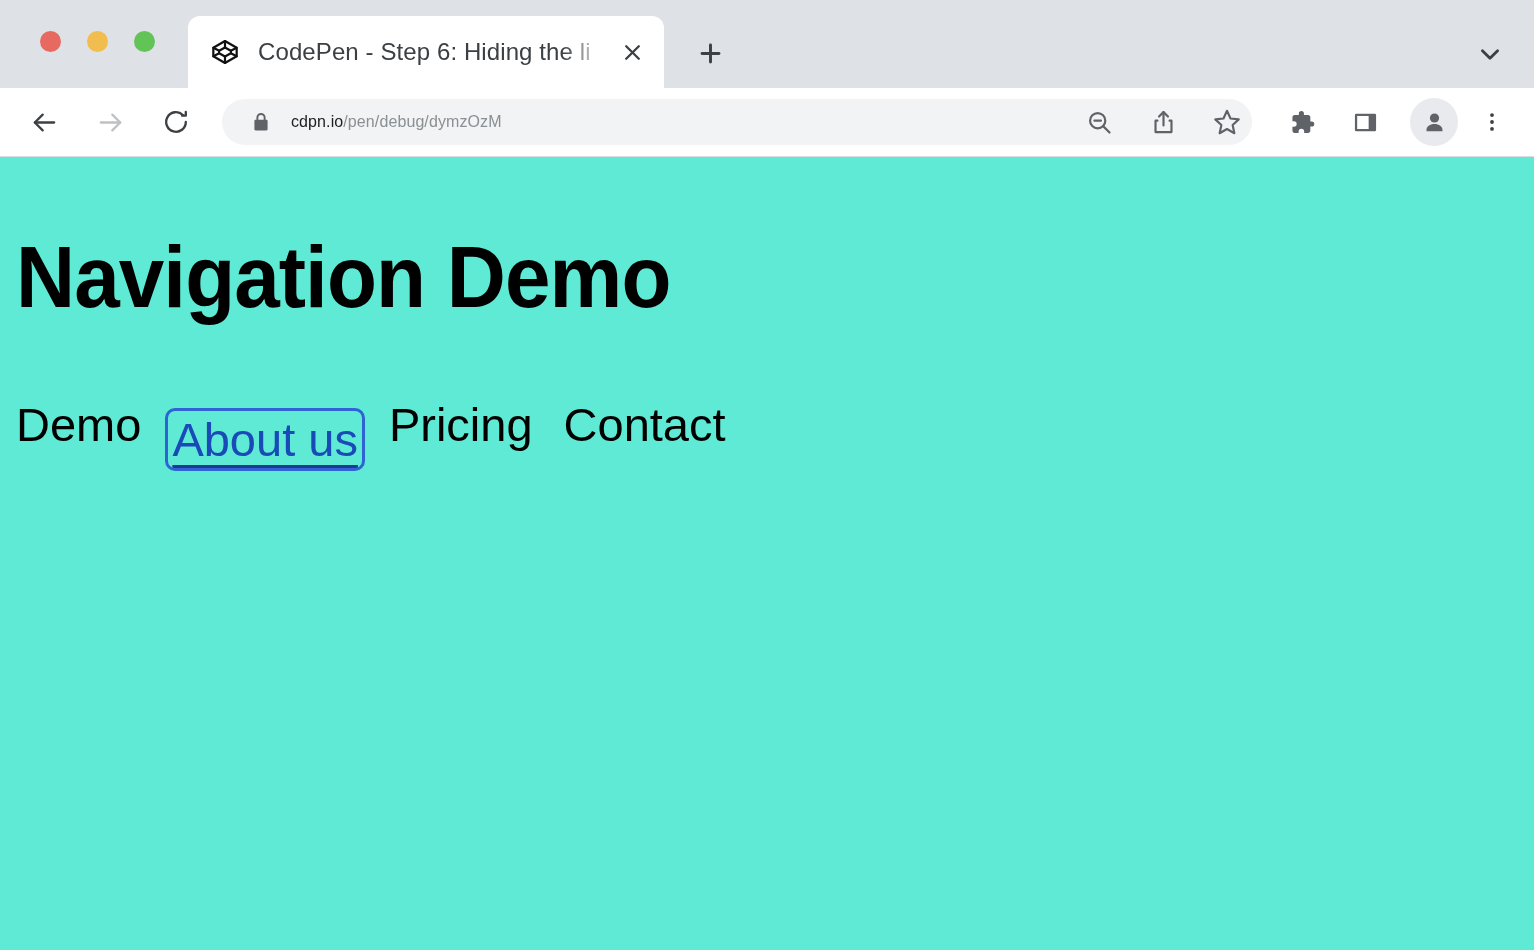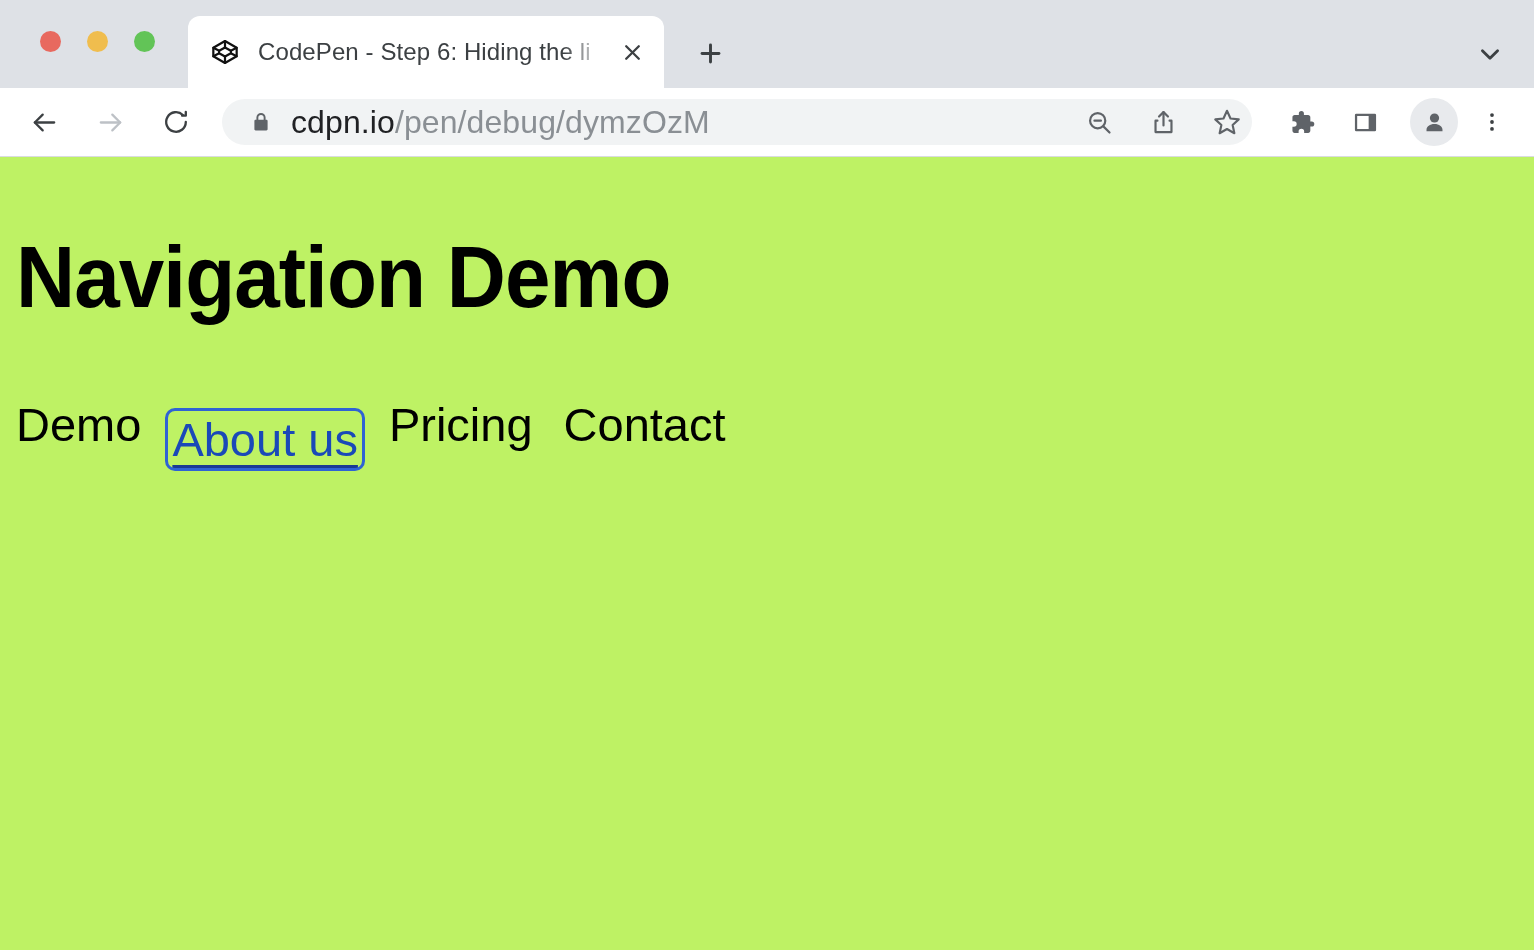--- a/index.html
+++ b/index.html
@@ -162,21 +162,21 @@
   .omnibox-lock {
     width: 26px;
     height: 26px;
     flex: 0 0 auto;
     display: flex;
     align-items: center;
     justify-content: center;
     margin-right: 17px;
   }
   .omnibox-url {
-    font-size: 32px;
+    font-size: 16px;
     color: #202124;
     white-space: nowrap;
     letter-spacing: 0.1px;
     flex: 1 1 auto;
     overflow: hidden;
   }
   .url-host { color: #202124; }
   .url-path { color: #8a8f94; }
 
   .omni-actions {
@@ -228,21 +228,21 @@
     display: flex;
     align-items: center;
     justify-content: center;
     margin-left: 12px;
     margin-right: 8px;
   }
 
   
   .page-viewport {
     flex: 1 1 auto;
-    background: #bef264;
+    background: #5eead4;
     overflow: hidden;
     position: relative;
   }
 
   .page-title {
     position: absolute;
     left: 16px;
     top: 75px;
     font-family: "Liberation Sans Narrow", "Liberation Sans", sans-serif;
     font-size: 88px;

